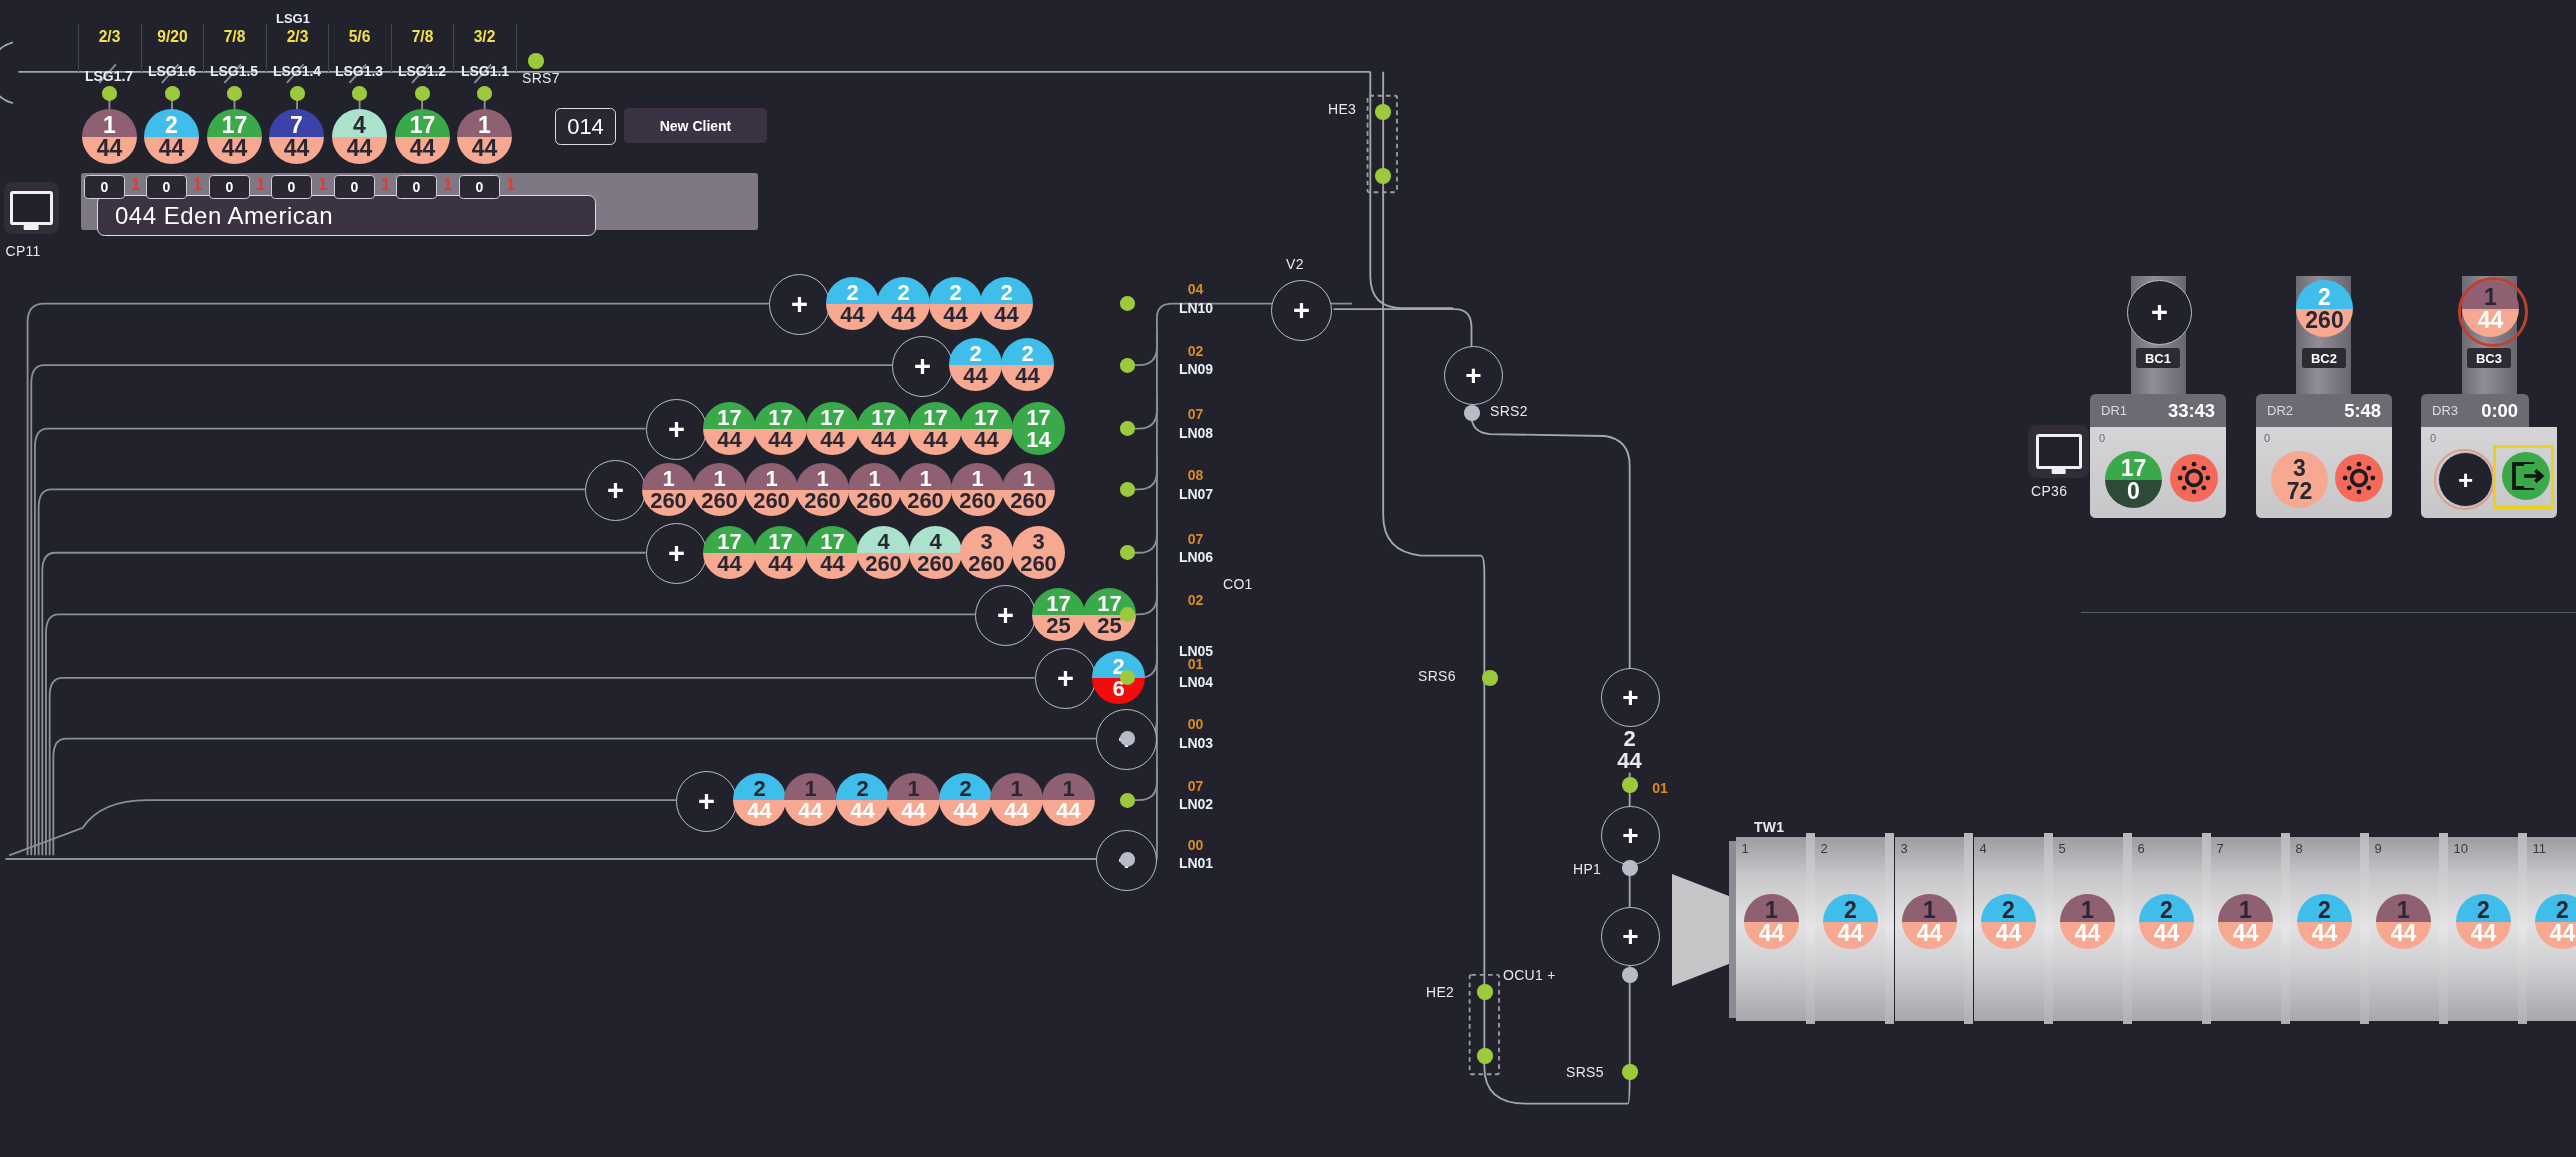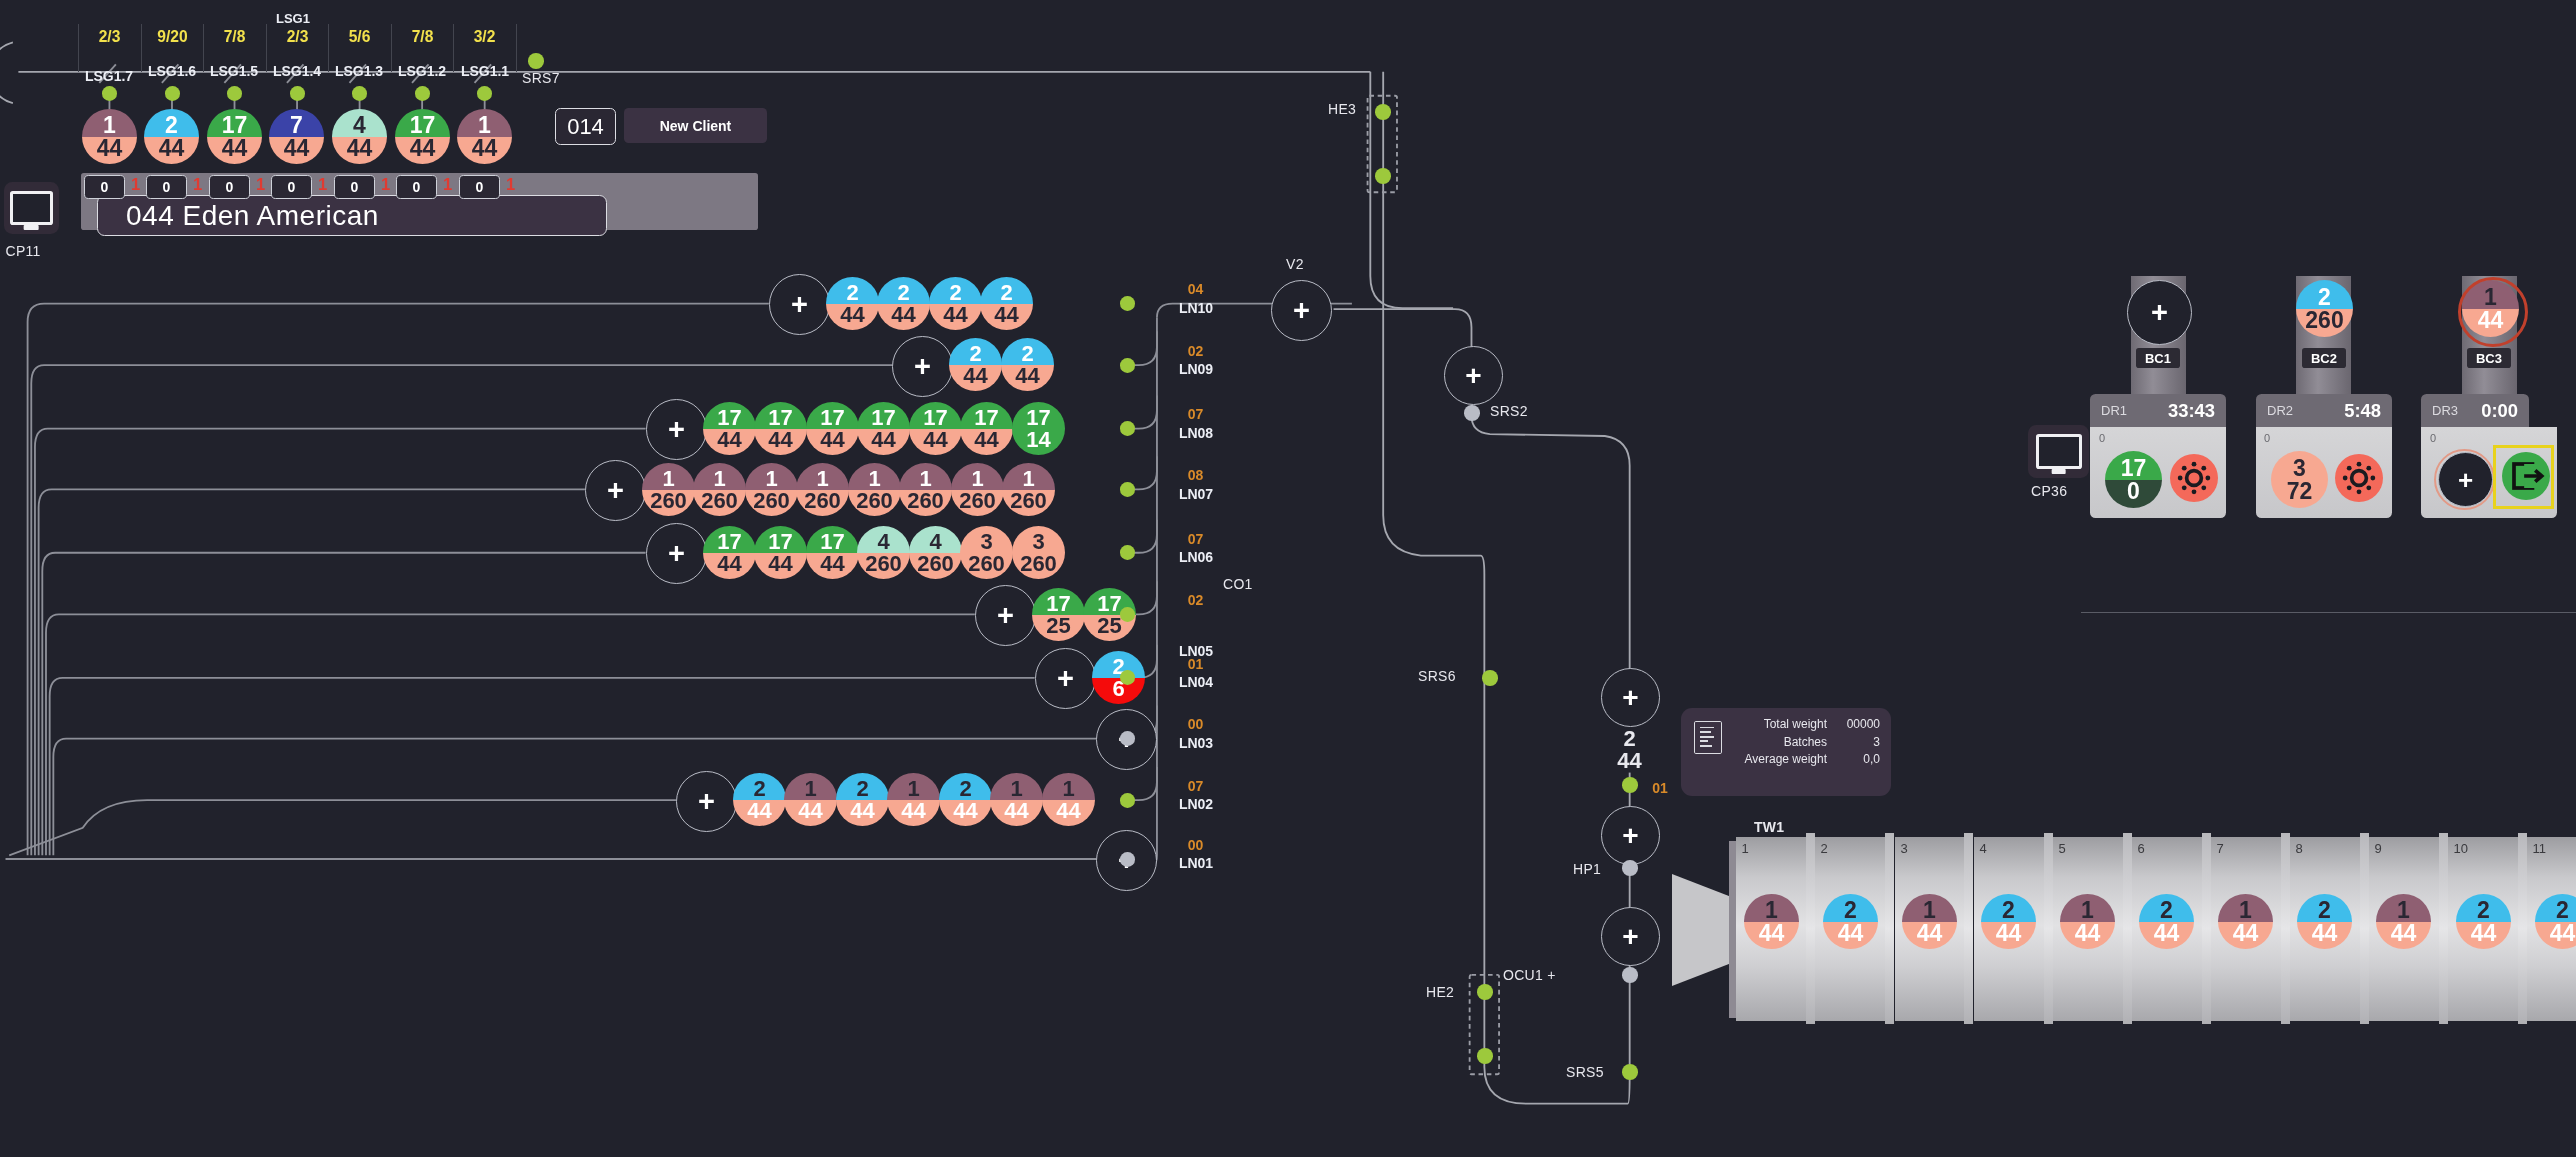--- a/index.html
+++ b/index.html
@@ -44,22 +44,22 @@
     display:flex;align-items:center;justify-content:center;color:#fff;
     font-size:14.7px;font-weight:bold;
   }
   .red1{position:absolute;color:#e03b32;font-size:16.6px;font-weight:bold;}
 
   .clientbar{
     position:absolute;background:#7d7883;border-radius:2.8px;
   }
   .clientfield{
     position:absolute;background:#3b3243;border:1.8px solid #dcdde3;border-radius:7.4px;
-    display:flex;align-items:center;padding-left:28px;color:#fff;
-    font-size:28px;letter-spacing:0.5px;
+    display:flex;align-items:center;padding-left:17px;color:#fff;
+    font-size:24px;letter-spacing:0.5px;
   }
   .num-chip{
     position:absolute;border:1.8px solid #dcdde3;border-radius:5.5px;background:#2a2733;
     display:flex;align-items:center;justify-content:center;color:#fff;font-size:22px;
   }
   .newclient{
     position:absolute;border-radius:4.6px;background:#3b3243;
     display:flex;align-items:center;justify-content:center;color:#fff;
     font-size:14px;font-weight:bold;cursor:pointer;
   }
@@ -499,34 +499,20 @@
   <div class="lbl" style="left:1503px;top:967px;">OCU1 +</div>
   <div class="dot" style="left:1622px;top:967px;width:15.6px;height:15.6px;background:#b9bcc6;"></div>
 
   <div class="lbl" style="left:1426px;top:984px;">HE2</div>
   <div class="dot" style="left:1477px;top:984px;width:15.6px;height:15.6px;background:#9dc93c;"></div>
   <div class="dot" style="left:1477px;top:1048px;width:15.6px;height:15.6px;background:#9dc93c;"></div>
 
   <div class="lbl" style="left:1566px;top:1064px;">SRS5</div>
   <div class="dot" style="left:1622px;top:1064px;width:15.6px;height:15.6px;background:#9dc93c;"></div>
 
-  <div class="infocard" style="left:1681px;top:708px;width:210px;height:88px;">
-    <div class="doc-ico">
-      <i style="top:4.6px;width:14.7px;"></i>
-        <i style="top:9.2px;width:11px;"></i>
-      <i style="top:14px;width:14.7px;"></i>
-        <i style="top:18.4px;width:8.3px;"></i>
-      <i style="top:23px;width:12px;"></i>
-    </div>
-    <div class="rows" id="info-rows">
-        <div class="row"><span class="lab" style="margin-right:13px;">Total weight</span><span class="v">00000</span></div>
-        <div class="row"><span class="lab" style="margin-right:13px;">Batches</span><span class="v">3</span></div>
-        <div class="row"><span class="lab" style="margin-right:13px;">Average weight</span><span class="v">0,0</span></div>
-      </div>
-  </div>
 
   <div id="devices-host">
       <div class="bc-stalk" style="left:2131px;top:276px;width:55px;height:124px;"></div>
       <div class="plusnode" style="left:2127px;top:280px;width:63px;height:63px;font-size:29px;">+</div>
       <div class="bc-label" style="left:2136px;top:348px;width:44px;height:20px;">BC1</div>
       <div class="dr-head" style="left:2090px;top:394px;width:136px;height:33px;">
         <span class="id">DR1</span>
         <span class="tm">33:43</span>
       </div>
       <div class="dr-body" style="left:2090px;top:427px;width:136px;height:91px;"></div>

